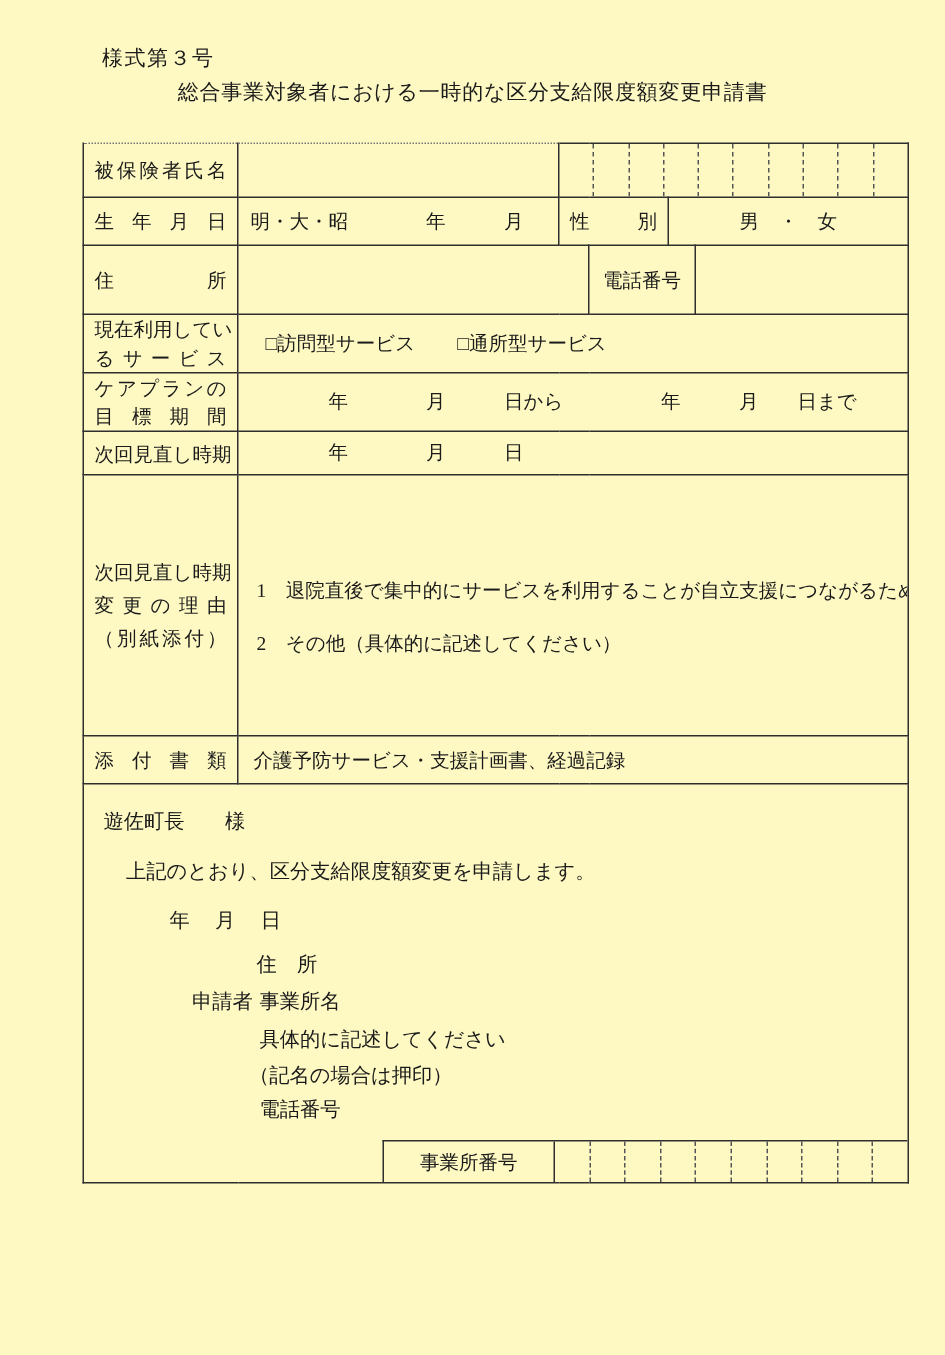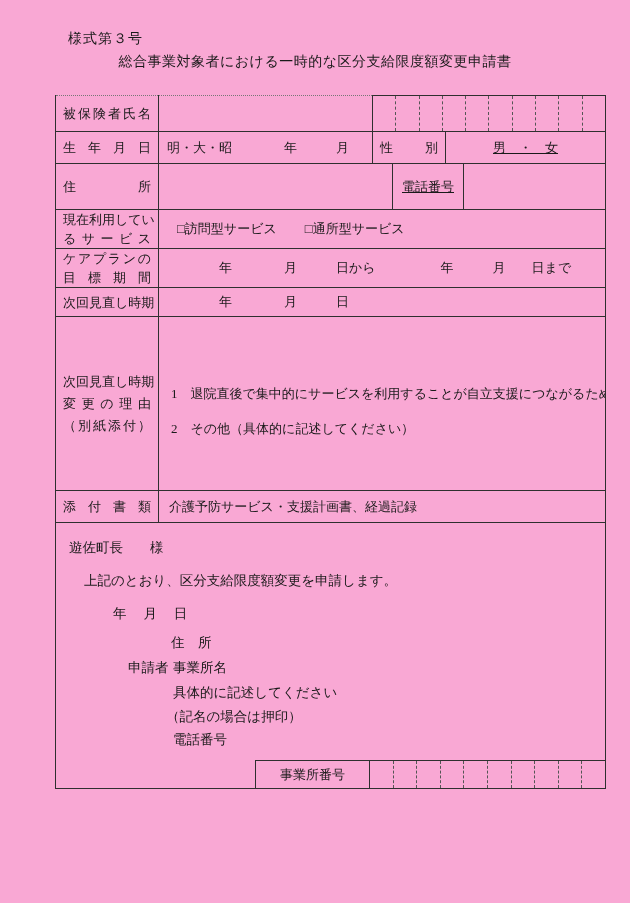--- a/index.html
+++ b/index.html
@@ -4,21 +4,21 @@
 <style>
   * { margin: 0; padding: 0; box-sizing: border-box; }
   html, body { background: #ffffff; }
   body {
     width: 630px; height: 903px;
     position: relative;
     font-family: "Liberation Serif", "DejaVu Serif", serif;
     color: #1a1a1a;
     overflow: hidden;
   }
-  .page { position: absolute; inset: 0; background: #f9a8d4; }
+  .page { position: absolute; inset: 0; background: #fef9c3; }
 
   .form-no {
     position: absolute; left: 68px; top: 30px;
     font-size: 14px; letter-spacing: 1px;
   }
   .form-title {
     position: absolute; left: 0; top: 53px; width: 630px;
     text-align: center; font-size: 14px; letter-spacing: 0.5px;
   }
 
@@ -38,21 +38,21 @@
 
   .lblcell { padding: 0 7px; }
   .jline {
     text-align: justify; text-align-last: justify;
     white-space: nowrap; line-height: 19px;
   }
   .jline3 { line-height: 22px; }
   .hdr-center { text-align: center; }
   .val { padding-left: 8px; white-space: nowrap; }
   .val-indent { padding-left: 60px; white-space: nowrap; }
-  .center { text-align: center; text-decoration: underline; }
+  .center { text-align: center; }
 
   .gridcell { padding: 0; }
   .numgrid { display: flex; width: 100%; height: 35px; }
   .numgrid .numcell { flex: 1 1 0; border-left: 1px dashed #555; }
   .numgrid .numcell:first-child { border-left: none; }
 
   .services-row { display: flex; gap: 28px; padding-left: 18px; white-space: nowrap; }
 
   .reason-cell { vertical-align: top; padding: 14px 0 0 12px; }
   .reason-item { white-space: nowrap; line-height: 15px; }

